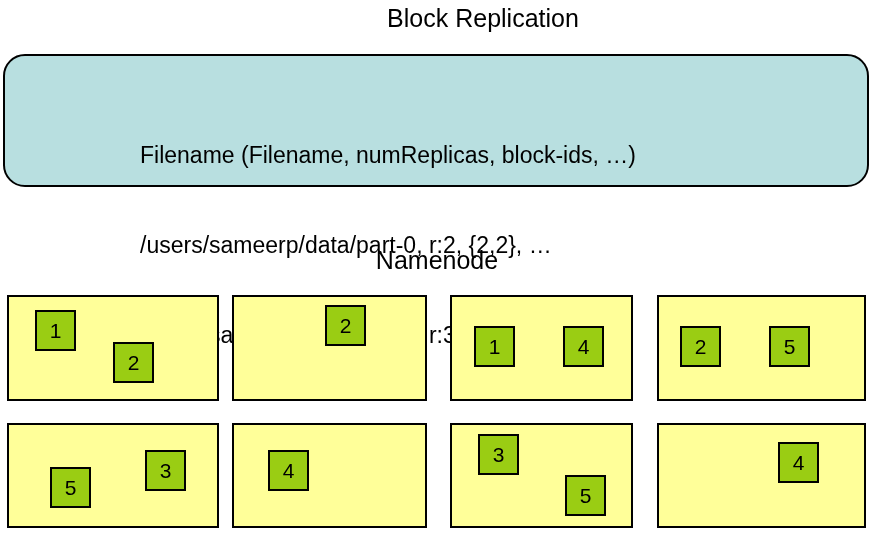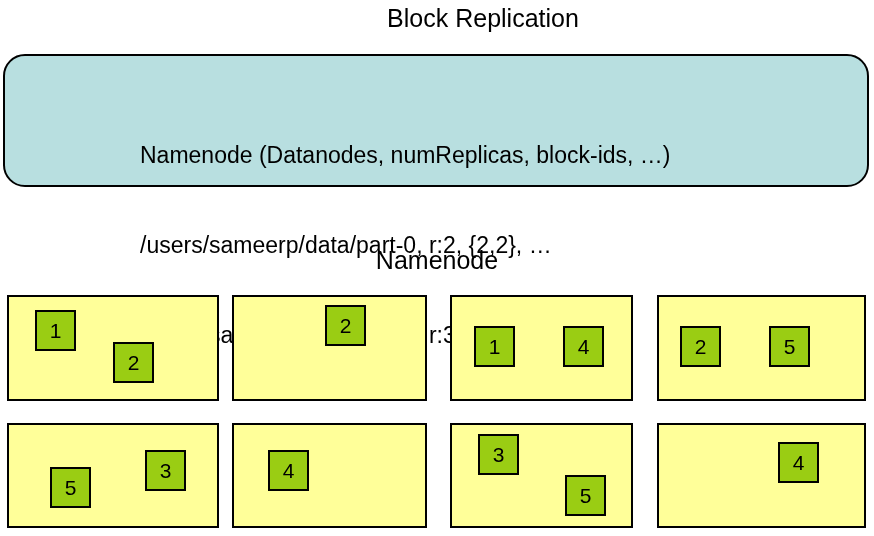--- a/index.html
+++ b/index.html
@@ -91,21 +91,21 @@
 </style>
 </head>
 <body>
 
 <div id="canvas">
 
   <div id="page-title">Block Replication</div>
 
   <div id="namenode-panel">
     <div id="namenode-text">
-      <span class="nn-line">Namenode (Datanodes, numReplicas, block-ids, …)</span>
+      <span class="nn-line">Filename (Filename, numReplicas, block-ids, …)</span>
       <span class="nn-line">/users/sameerp/data/part-0, r:2, {2,2}, …</span>
       <span class="nn-line">/users/sameerp/data/part-1, r:3, {2,4,5}, …</span>
     </div>
   </div>
 
   <div id="datanodes-label">Namenode</div>
 
   <div id="rack-layer">
       <div class="rack" style="left: 7px; top: 295px; width: 212px; height: 106px;">
         <div class="block" style="left: 26px; top: 13px; width: 41px; height: 41px;">1</div>

